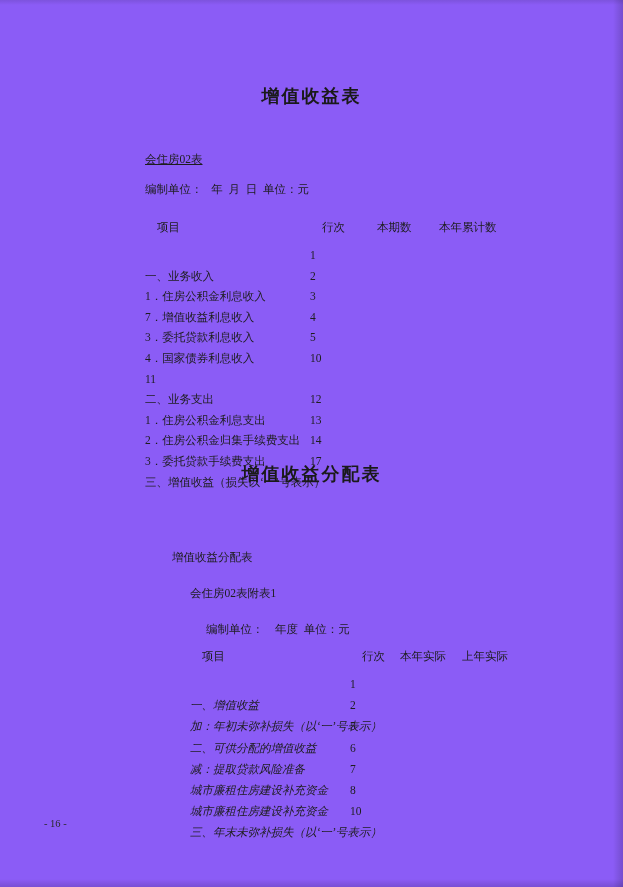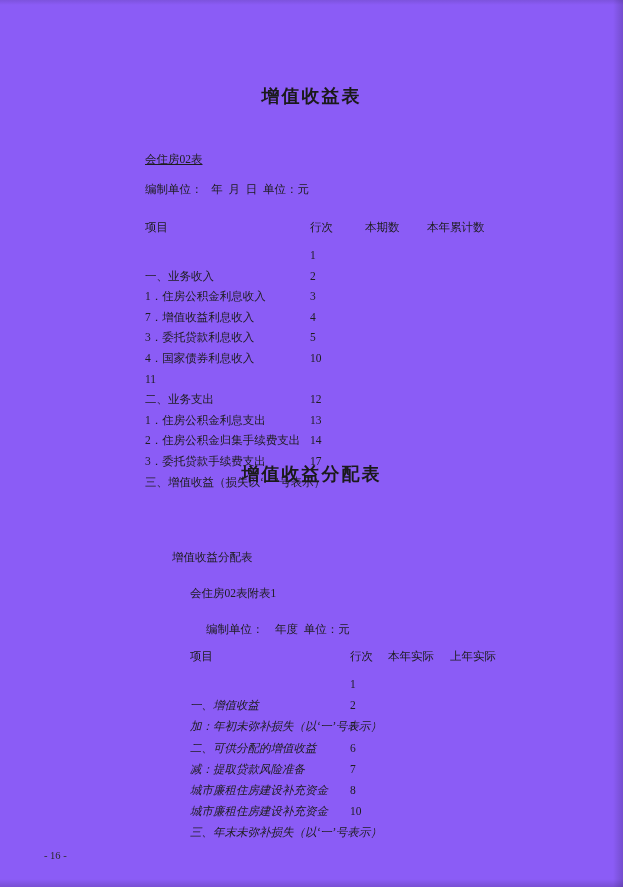--- a/index.html
+++ b/index.html
@@ -72,21 +72,21 @@
 
   .table {
     position: relative;
     width: 400px;
   }
   .hdr {
     display: flex;
     font-size: 11.5px;
     line-height: 19px;
   }
-  .hdr .c-item { width: 165px; }
+  .hdr .c-item { width: 165px; margin-left: 12px; }
   .hdr .c-row  { width: 55px; }
   .hdr .c-a    { width: 62px; }
   .hdr .c-b    { width: 70px; }
 
   .rows { position: relative; margin-top: 8px; }
   .row {
     display: flex;
     font-size: 11.5px;
     line-height: 20.6px;
     height: 20.6px;
@@ -103,21 +103,21 @@
   #tbl2 .hdr .c-item { width: 160px; }
   #tbl2 .hdr .c-row { width: 38px; }
   #tbl2 .hdr .c-a { width: 62px; }
   #tbl2 .row .label { width: 160px; font-style: italic; }
   #tbl2 .row .rownum { width: 38px; }
   #tbl2 .row { line-height: 21.2px; height: 21.2px; }
 
   .page-number {
     position: absolute;
     left: 44px;
-    top: 850px;
+    top: 818px;
     font-size: 10.5px;
     color: #2a2a2a;
   }
 </style>
 </head>
 <body>
 
 <div class="page">
 
   <div class="scan-edge-top"></div>

